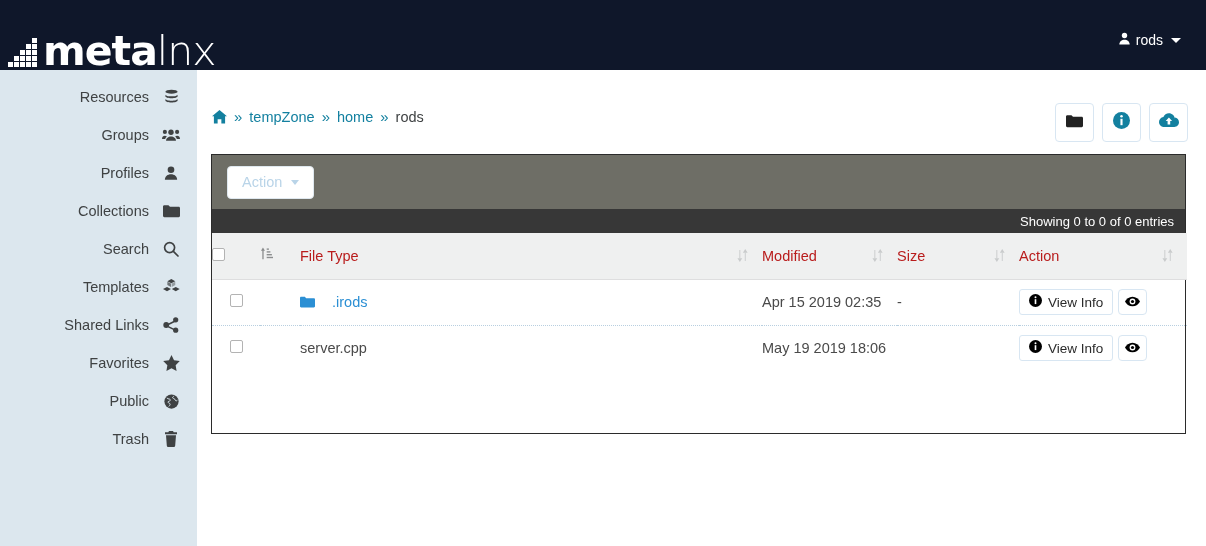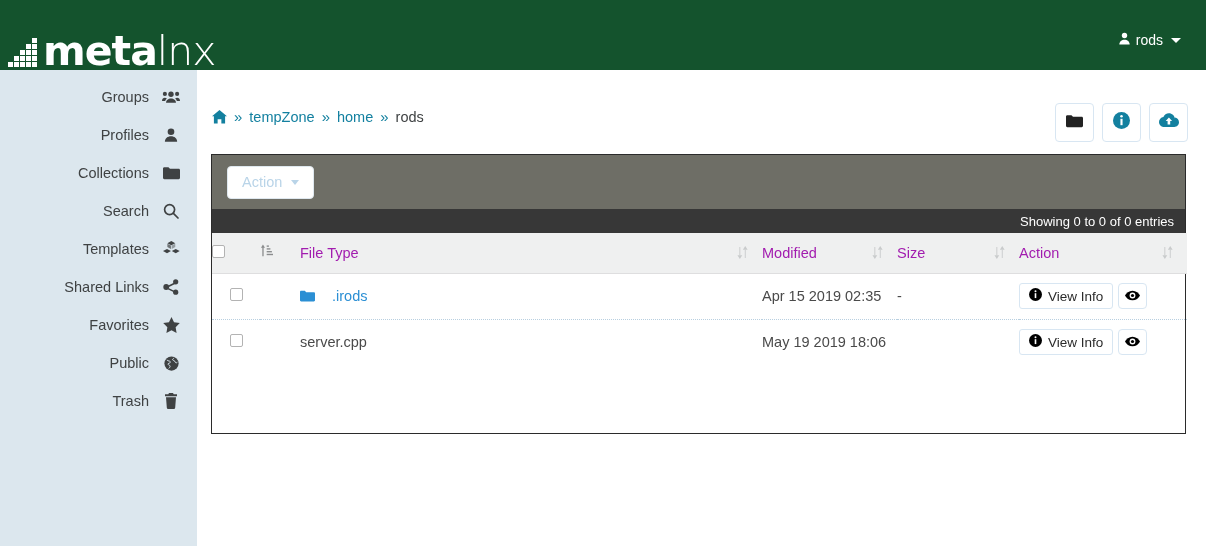--- a/index.html
+++ b/index.html
@@ -8,21 +8,21 @@
     width: 1206px; height: 546px;
     overflow: hidden;
     background: #ffffff;
     font-family: "Liberation Sans", sans-serif;
   }
 
   
   .topbar {
     position: absolute; left: 0; top: 0;
     width: 1206px; height: 70px;
-    background: #14532d;
+    background: #0f172a;
   }
   .logo {
     position: absolute; left: 8px; top: 28px;
     height: 42px; display: flex; align-items: flex-end;
   }
   .logo-pixels {
     display: block; width: 34px; height: 30px; margin-right: 1px;
     margin-bottom: 2px;
   }
   .logo-text {
@@ -133,23 +133,23 @@
     display: flex; align-items: center; justify-content: flex-end;
     padding-right: 11px;
   }
 
   table.files {
     width: 100%; border-collapse: collapse;
     table-layout: fixed;
   }
   table.files thead th {
     background: #eff0f0;
-    height: 40px;
+    height: 46px;
     font-size: 14.5px; font-weight: 400;
-    color: #a21caf; text-align: left;
+    color: #b91c1c; text-align: left;
     border-bottom: 1px solid #dededf;
     padding: 0;
     vertical-align: middle;
   }
   th .thinner {
     display: flex; align-items: center; justify-content: space-between;
     padding: 0 14px 0 0;
   }
   th .thlabel { padding-left: 0; }
   .sort-ico { color: #c9cbcc; display: inline-flex; }
@@ -227,20 +227,30 @@
           <path d="M1.6 15.5c0-3.6 2.9-6 6.4-6s6.4 2.4 6.4 6z"></path>
         </svg>
     </span>
     <span>rods</span>
     <span class="caret"></span>
   </div>
 </div>
 
 <div class="sidebar">
 
+  <div class="side-item">
+    <span class="lbl">Resources</span>
+    <span class="ico">
+      <svg width="15" height="16" viewBox="0 0 16 16" fill="#3f4243">
+          <ellipse cx="8" cy="2.3" rx="6.5" ry="2.1"></ellipse>
+          <path d="M1.5 5.2c0 1.2 2.9 2.1 6.5 2.1s6.5-.9 6.5-2.1v2c0 1.2-2.9 2.1-6.5 2.1S1.5 8.4 1.5 7.2z"></path>
+          <path d="M1.5 9.8c0 1.2 2.9 2.1 6.5 2.1s6.5-.9 6.5-2.1v2c0 1.2-2.9 2.1-6.5 2.1s-6.5-.9-6.5-2.1z"></path>
+        </svg>
+    </span>
+  </div>
 
 
 
   <div class="side-item">
     <span class="lbl">Groups</span>
     <span class="ico">
       <svg width="18" height="14" viewBox="0 0 20 14" fill="#3f4243">
           <circle cx="10" cy="4" r="3"></circle>
           <path d="M4.5 13.5c0-3 2.5-4.8 5.5-4.8s5.5 1.8 5.5 4.8z"></path>
           <circle cx="3.2" cy="3.6" r="2.3"></circle>

